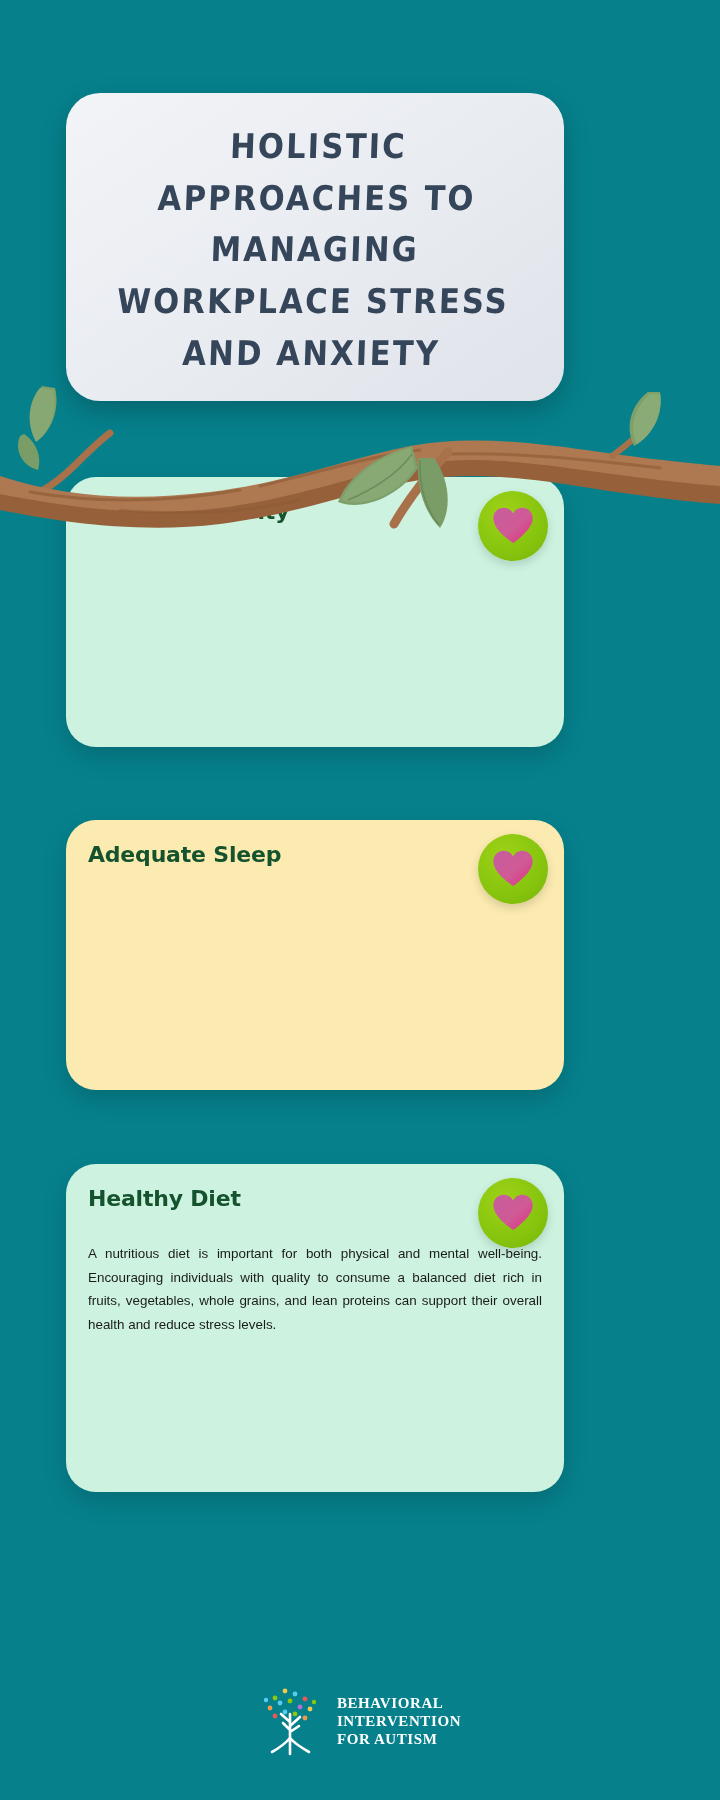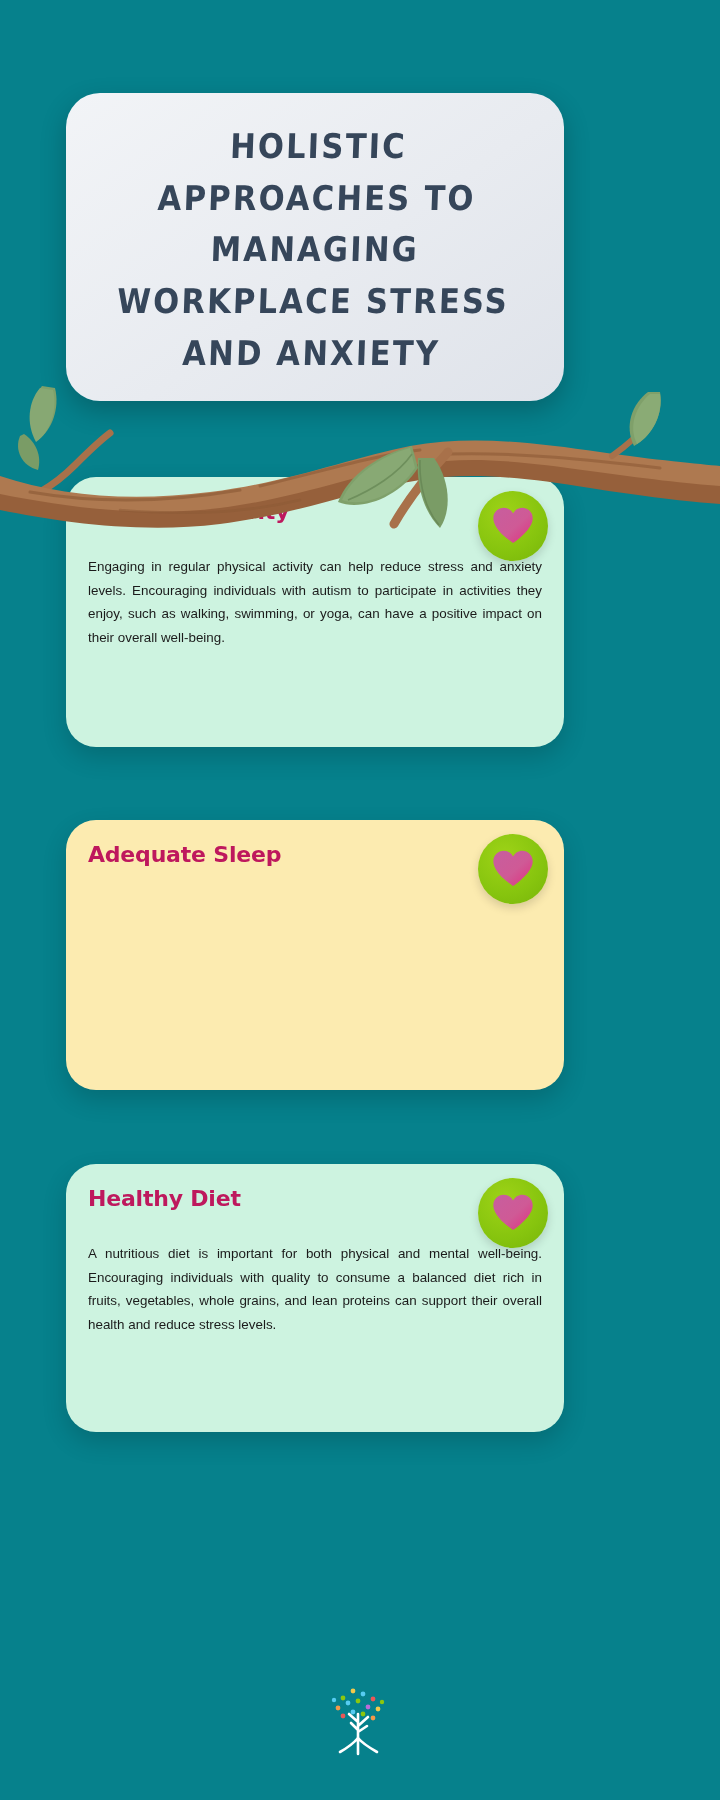--- a/index.html
+++ b/index.html
@@ -52,29 +52,29 @@
   .card {
     position:absolute;
     left:66px;
     width:498px;
     border-radius:30px;
     box-shadow:0 10px 24px rgba(0,0,0,0.16);
     z-index:1;
   }
   .card-1 { top:477px; height:270px; background:#CDF3E0; }
   .card-2 { top:820px; height:270px; background:#FCEBB0; }
-  .card-3 { top:1164px; height:268px; background:#CDF3E0; }
+  .card-3 { top:1164px; height:328px; background:#CDF3E0; }
 
   .card-title {
     position:absolute;
     left:22px; top:22px;
     font-family:"DejaVu Sans", sans-serif;
     font-weight:bold;
     font-size:22px;
-    color:#be185d;
+    color:#14532d;
     letter-spacing:-0.2px;
   }
   .card-body {
     position:absolute;
     left:22px; right:22px;
     top:78px;
     font-size:13.4px;
     line-height:1.76;
     color:#1b1b1b;
     text-align:justify;
@@ -176,21 +176,20 @@
         <linearGradient id="hg1" x1="0" y1="0" x2="1" y2="1">
           <stop offset="0%" stop-color="#C75E9E"></stop>
           <stop offset="55%" stop-color="#CF5A96"></stop>
           <stop offset="100%" stop-color="#E0307F"></stop>
         </linearGradient>
       </defs>
       <path d="M16 29 C 4 20.5, 1 14.2, 1 10 C 1 5.4, 4.7 2, 8.9 2 C 11.9 2, 14.6 3.8, 16 6.5
                C 17.4 3.8, 20.1 2, 23.1 2 C 27.3 2, 31 5.4, 31 10 C 31 14.2, 28 20.5, 16 29 Z" fill="url(#hg1)"></path>
     </svg>
   </div>
-  <div class="card-body">Engaging in regular physical activity can help reduce stress and anxiety levels. Encouraging individuals with autism to participate in activities they enjoy, such as walking, swimming, or yoga, can have a positive impact on their overall well-being.</div>
 </div>
 
 <div class="card card-2">
   <div class="card-title">Adequate Sleep</div>
   <div class="badge">
     <svg viewBox="0 0 32 32">
       <defs>
         <linearGradient id="hg2" x1="0" y1="0" x2="1" y2="1">
           <stop offset="0%" stop-color="#C75E9E"></stop>
           <stop offset="55%" stop-color="#CF5A96"></stop>
@@ -236,13 +235,16 @@
     <circle cx="16" cy="34" r="2.4" fill="#EB5757"></circle>
     <circle cx="26" cy="30" r="2.4" fill="#56CCF2"></circle>
     <circle cx="36" cy="32" r="2.4" fill="#8CC70E"></circle>
     <circle cx="46" cy="36" r="2.4" fill="#F2994A"></circle>
     <circle cx="7" cy="18" r="2.2" fill="#56CCF2"></circle>
     <circle cx="55" cy="20" r="2.2" fill="#8CC70E"></circle>
 
     <path d="M31 32 L31 56 M31 40 L22 32 M31 44 L41 35 M31 48 L24 41 M31 50 L40 44" stroke="#ffffff" stroke-width="2.6" fill="none" stroke-linecap="round"></path>
     <path d="M31 56 C 26 62, 20 66, 13 70 M31 56 C 36 62, 43 66, 50 70 M31 56 L31 72" stroke="#ffffff" stroke-width="2.6" fill="none" stroke-linecap="round"></path>
   </svg>
+  <div class="logo-text">Behavioral
+Intervention
+for Autism</div>
 </div>
 
 </body></html>

